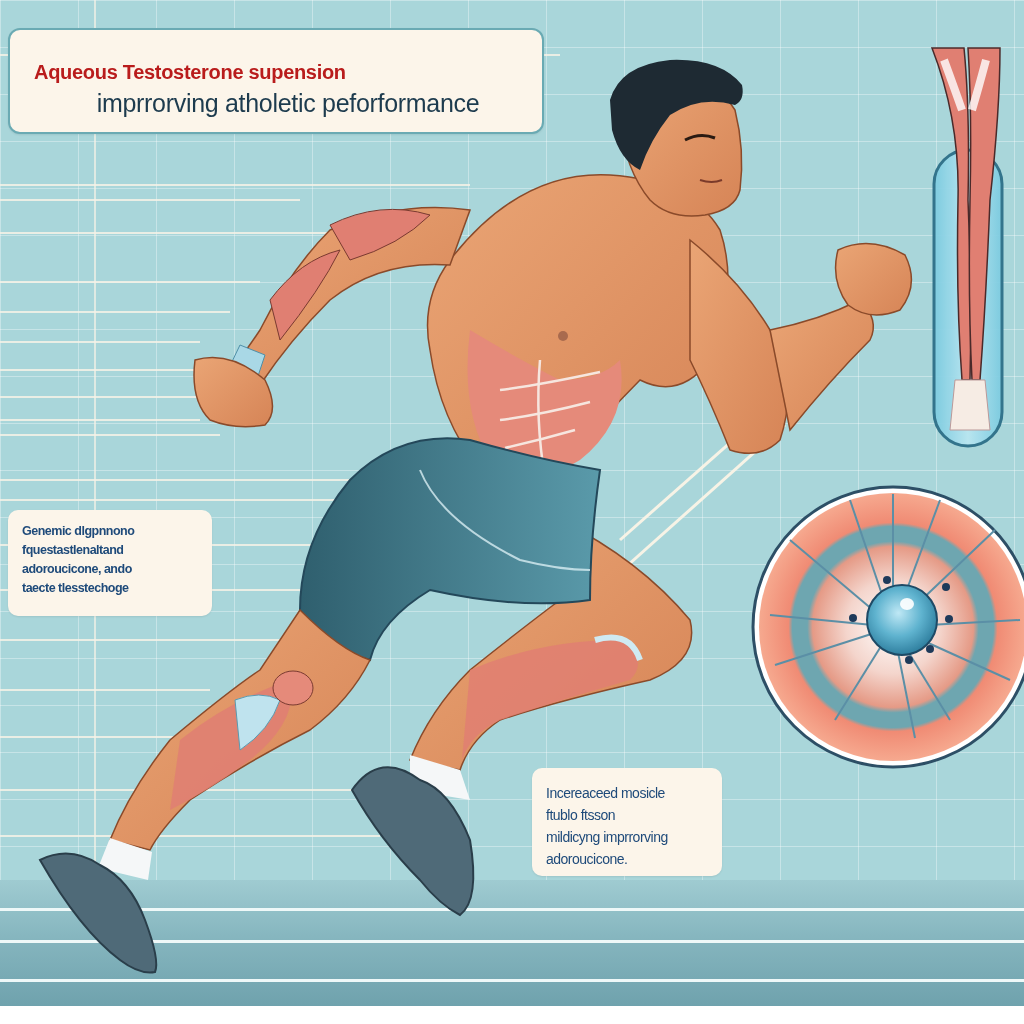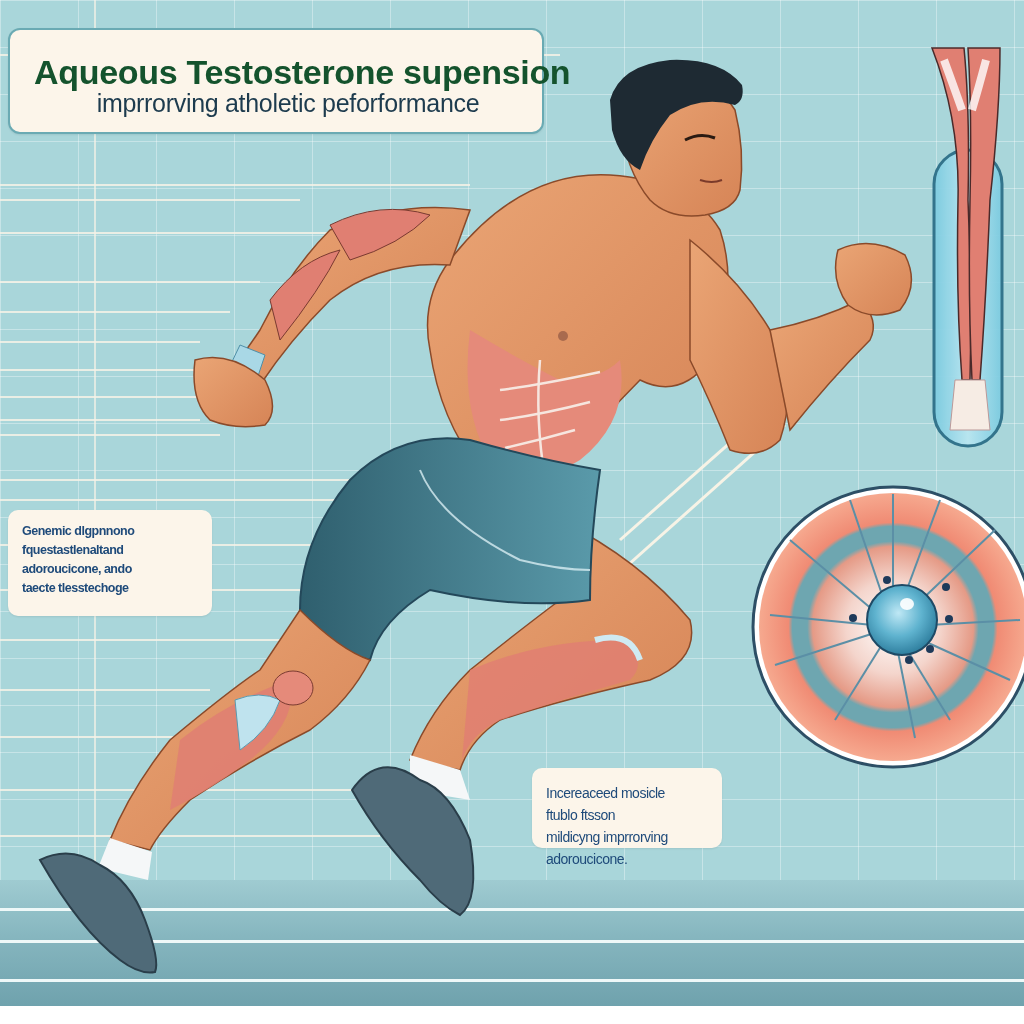--- a/index.html
+++ b/index.html
@@ -32,35 +32,35 @@
   .callout {
     position: absolute; background: #fcf5ea; border-radius: 10px;
     color: #1f3e5e; box-shadow: 0 1px 2px rgba(0,0,0,0.08);
   }
   .title-card {
     left: 8px; top: 28px; width: 536px; height: 106px;
     border: 2px solid #6aaab3; border-radius: 12px;
     box-sizing: border-box; padding: 26px 0 0 24px;
   }
   .title-card .l1 {
-    font-size: 34px; font-weight: 700; color: #14532d; letter-spacing: -0.3px; line-height: 32px;
+    font-size: 20px; font-weight: 700; color: #b91c1c; letter-spacing: -0.3px; line-height: 32px;
     white-space: nowrap;
   }
   .title-card .l2 {
     font-size: 25px; font-weight: 400; color: #1d3b4e; letter-spacing: -0.3px; line-height: 30px;
     white-space: nowrap;
     text-align: center;
   }
   .note {
     font-size: 12.5px; line-height: 19px; padding: 12px 14px; box-sizing: border-box;
     font-weight: 700; color: #1e4a7a; letter-spacing: -0.5px;
   }
   .note div { white-space: nowrap; }
   .note-left { left: 8px; top: 510px; width: 204px; height: 106px; }
-  .note-mid { left: 532px; top: 768px; width: 190px; height: 80px; font-weight: 400; font-size: 14px; line-height: 22px; padding-top: 14px; }
+  .note-mid { left: 532px; top: 768px; width: 190px; height: 108px; font-weight: 400; font-size: 14px; line-height: 22px; padding-top: 14px; }
   .note-right { left: 804px; top: 806px; width: 192px; height: 52px; padding: 8px 16px; font-weight: 400; font-size: 13.5px; line-height: 18px; text-align: center; }
 </style>
 </head>
 <body>
 
 <div class="canvas">
   <div class="grid"></div>
 
   <svg class="speed-lines" width="1024" height="1006">
     <g stroke="#f6f3e8" stroke-width="2" opacity="0.85">

